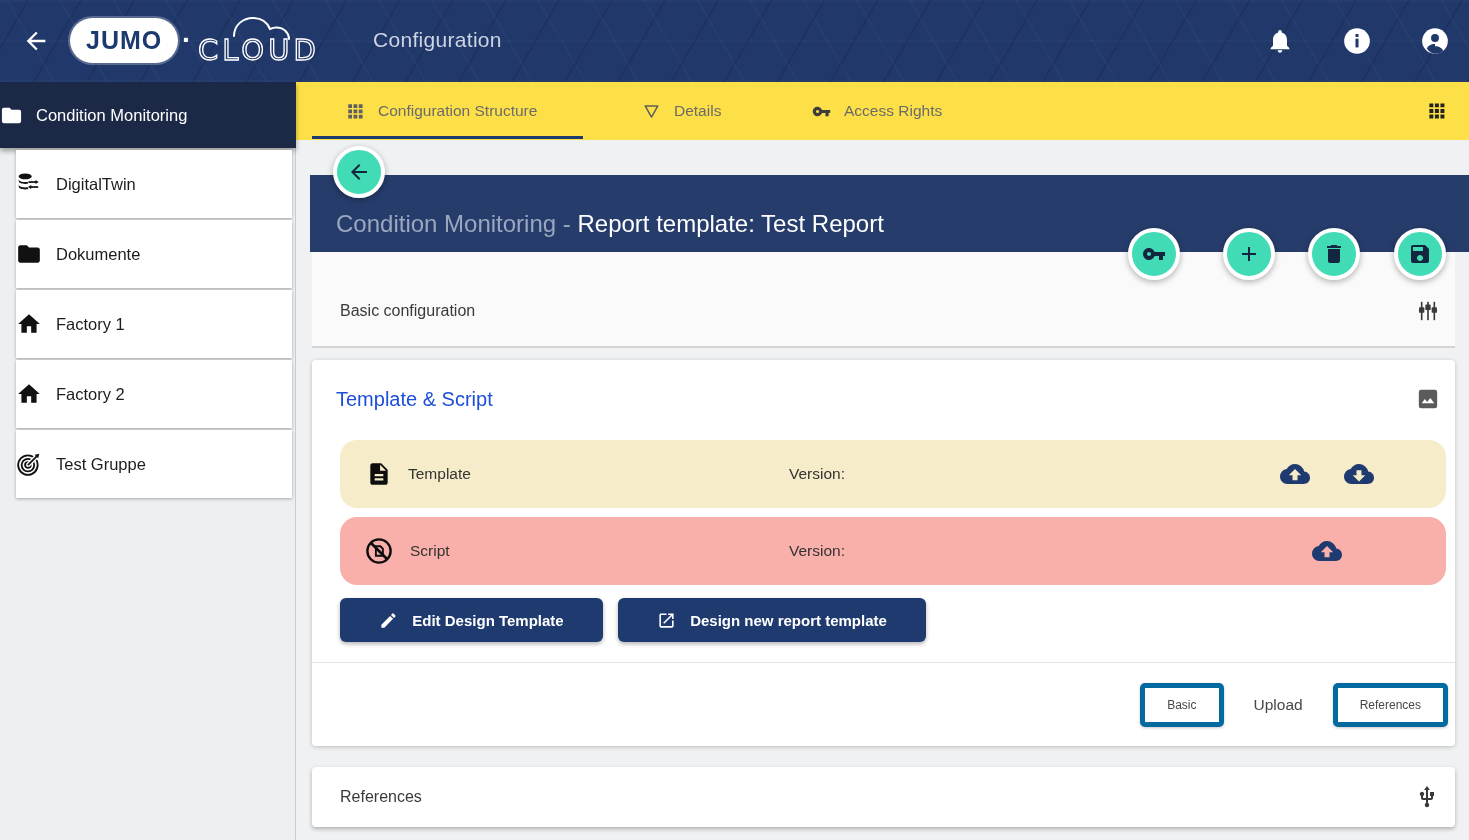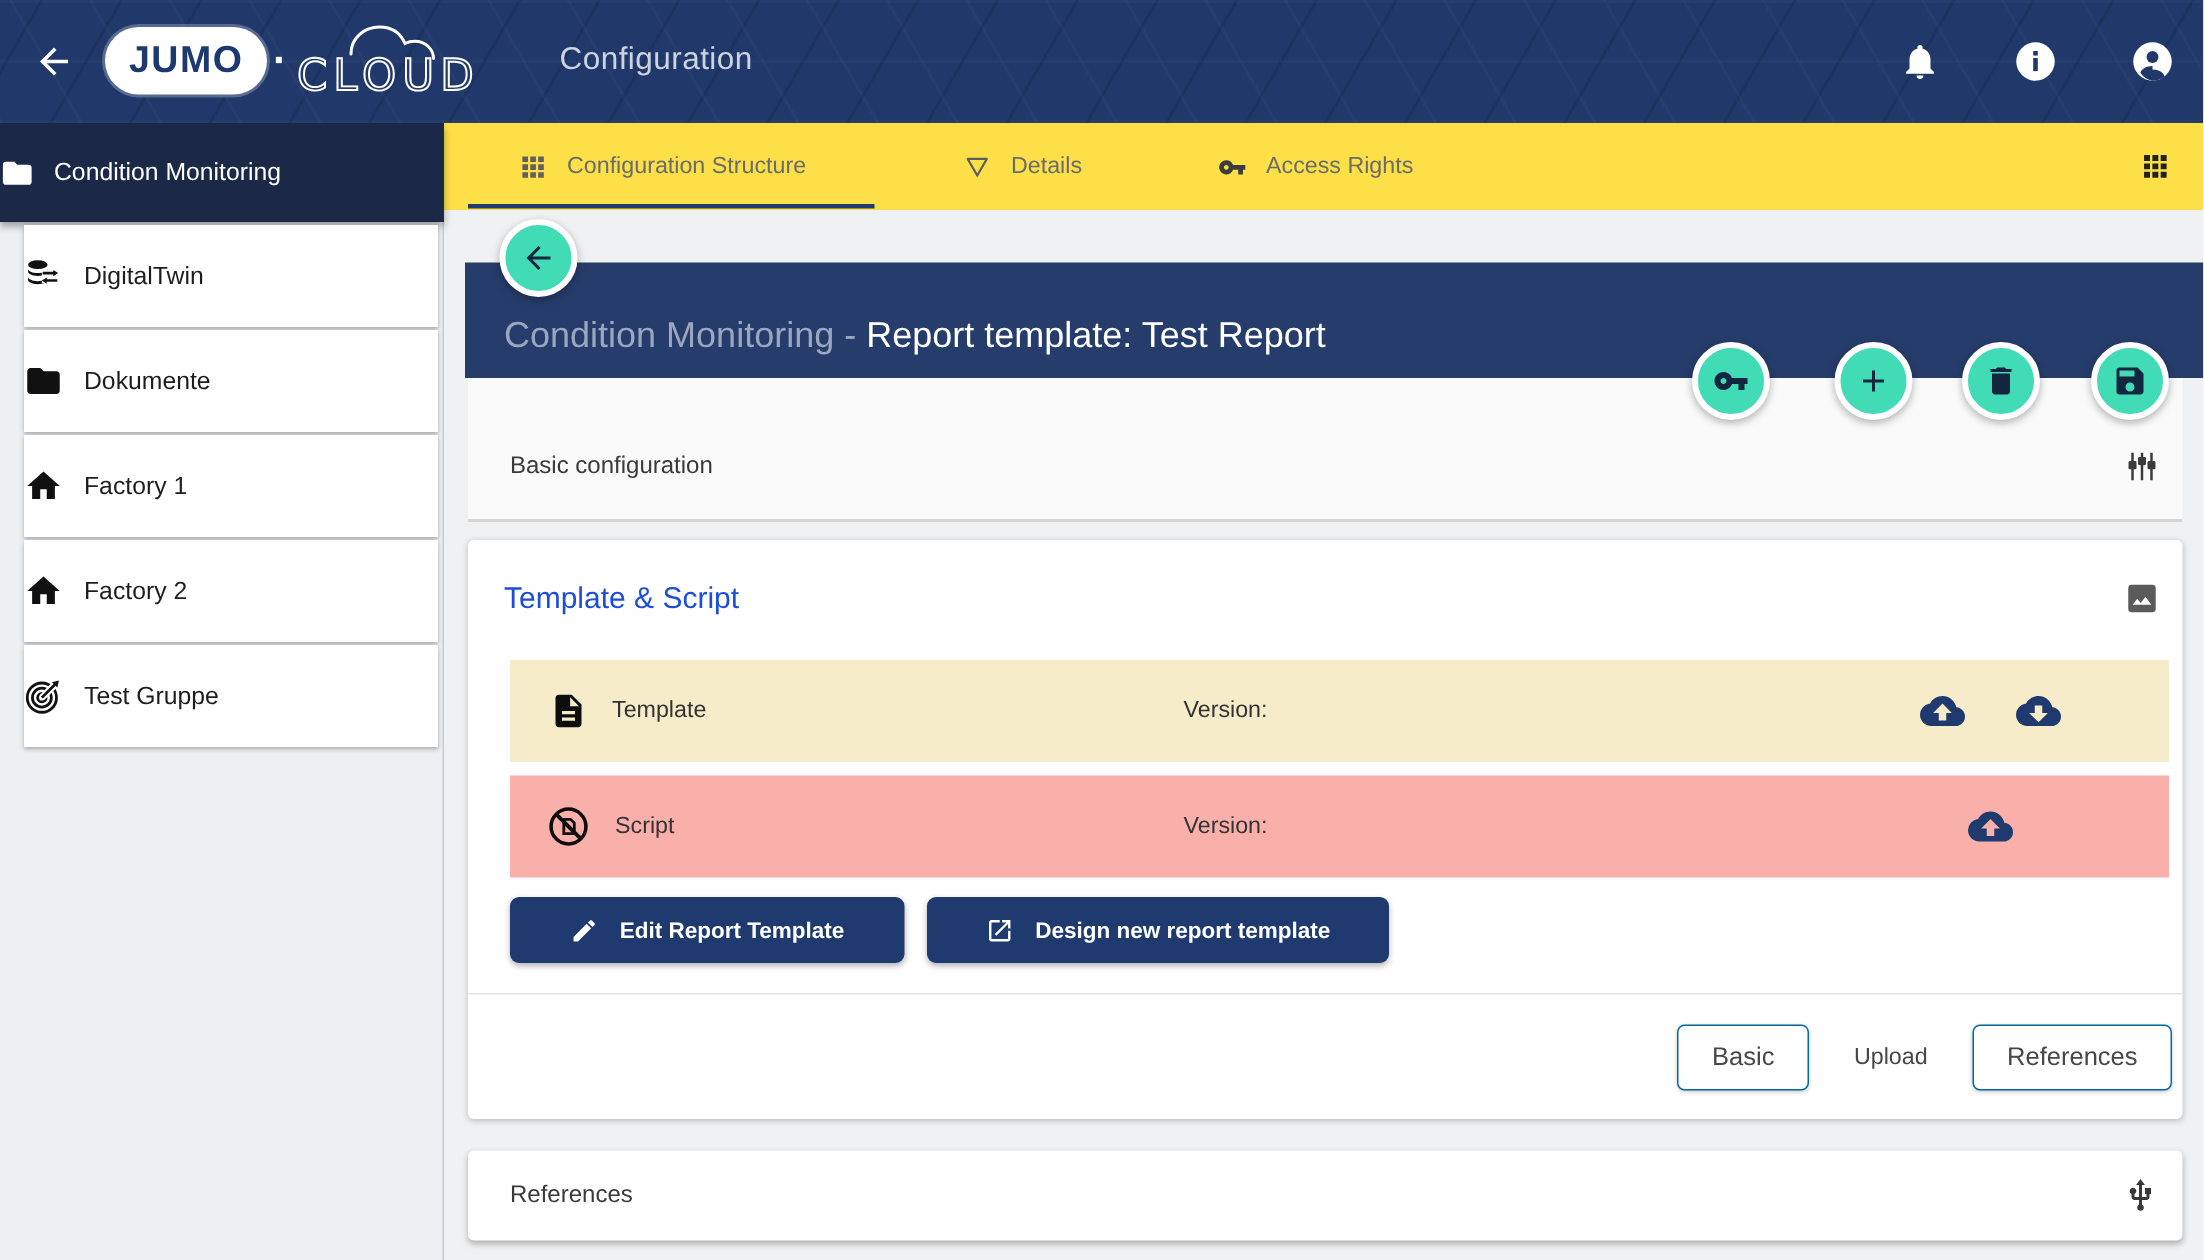--- a/index.html
+++ b/index.html
@@ -92,44 +92,44 @@
   .basic-panel span { font-size:16px; color:#3a3a3a; }
   .sliders-icon { width:22px; height:22px; color:#3d3d3d; }
 
   
   .ts-card {
     position:absolute; left:312px; top:360px; width:1143px; height:386px;
     background:#fff; border-radius:4px; box-shadow:0 1px 4px rgba(0,0,0,0.22);
   }
   .ts-head { position:absolute; left:24px; top:28px; font-size:20px; color:#1d4ed8; }
   .ts-img-icon { position:absolute; right:16px; top:28px; width:22px; height:22px; color:#5b5b5b; cursor:pointer; }
-  .ts-row { position:absolute; left:28px; width:1106px; height:68px; display:flex; align-items:center; }
+  .ts-row { position:absolute; left:28px; width:1106px; height:68px; display:flex; align-items:center;border-radius:17px; }
   .ts-row.yellow { top:80px; background:#f6ecca; }
   .ts-row.pink   { top:157px; background:#f9b0aa; }
   .row-icon { width:26px; height:26px; color:#0d0d0d; margin-left:26px; flex:0 0 auto; }
   .row-icon.big { width:30px; height:30px; margin-left:24px; }
   .ts-row .row-label { font-size:15.5px; color:#333; margin-left:16px; }
   .ts-row .ver { position:absolute; left:449px; font-size:15.5px; color:#333; }
   .cloud-btn { position:absolute; width:30px; height:30px; color:#1f3a6e; cursor:pointer; }
   .cloud-up-1 { left:940px; } .cloud-down-1 { left:1004px; } .cloud-up-2 { left:972px; }
   .ts-btn {
     position:absolute; top:238px; height:44px; background:#1f3a6e; border-radius:6px;
     display:flex; align-items:center; justify-content:center; gap:14px;
     color:#fff; box-shadow:0 2px 4px rgba(0,0,0,0.3); cursor:pointer;
   }
   .ts-btn svg { width:19px; height:19px; }
   .ts-btn span { font-size:15px; font-weight:700; }
   .ts-btn.edit { left:28px; width:263px; }
   .ts-btn.design { left:306px; width:308px; }
   .ts-divider { position:absolute; left:0; top:302px; width:1143px; height:1px; background:#e2e2e2; }
   .ts-footer { position:absolute; right:7px; top:322px; height:46px; display:flex; align-items:center; gap:26px; }
   .chip-btn {
-    height:44px; padding:0 22px; background:#fff; border:1px solid #0369a1; border-radius:5px;
+    height:44px; padding:0 22px; background:#fff; border:5px solid #0369a1; border-radius:5px;
     box-shadow:0 1px 3px rgba(0,0,0,0.22); display:flex; align-items:center;
-    font-size:17px; color:#474747; cursor:pointer;
+    font-size:12px; color:#474747; cursor:pointer;
   }
   .flat-btn { font-size:15.5px; color:#474747; cursor:pointer; padding:0 4px; }
 
   
   .refs-panel {
     position:absolute; left:312px; top:767px; width:1143px; height:60px;
     background:#fff; border-radius:4px; box-shadow:0 2px 4px rgba(0,0,0,0.28);
     display:flex; align-items:center; justify-content:space-between;
     padding:0 16px 0 28px; cursor:pointer;
   }
@@ -382,21 +382,21 @@
           </svg>
       </span>
     </div>
 
     <div class="ts-btn edit">
       <span style="display:flex">
         <svg width="19" height="19" viewBox="0 0 24 24" fill="#fff">
             <path d="M3 17.25V21h3.75L17.81 9.94l-3.75-3.75L3 17.25zM20.71 7.04c.39-.39.39-1.02 0-1.41l-2.34-2.34a.9959.9959 0 0 0-1.41 0l-1.83 1.83 3.75 3.75 1.83-1.83z"></path>
           </svg>
       </span>
-      <span>Edit Report Template</span>
+      <span>Edit Design Template</span>
     </div>
     <div class="ts-btn design">
       <span style="display:flex">
         <svg width="19" height="19" viewBox="0 0 24 24" fill="#fff">
             <path d="M19 19H5V5h7V3H5c-1.11 0-2 .9-2 2v14c0 1.1.89 2 2 2h14c1.1 0 2-.9 2-2v-7h-2v7zM14 3v2h3.59l-9.83 9.83 1.41 1.41L19 6.41V10h2V3h-7z"></path>
           </svg>
       </span>
       <span>Design new report template</span>
     </div>
 

